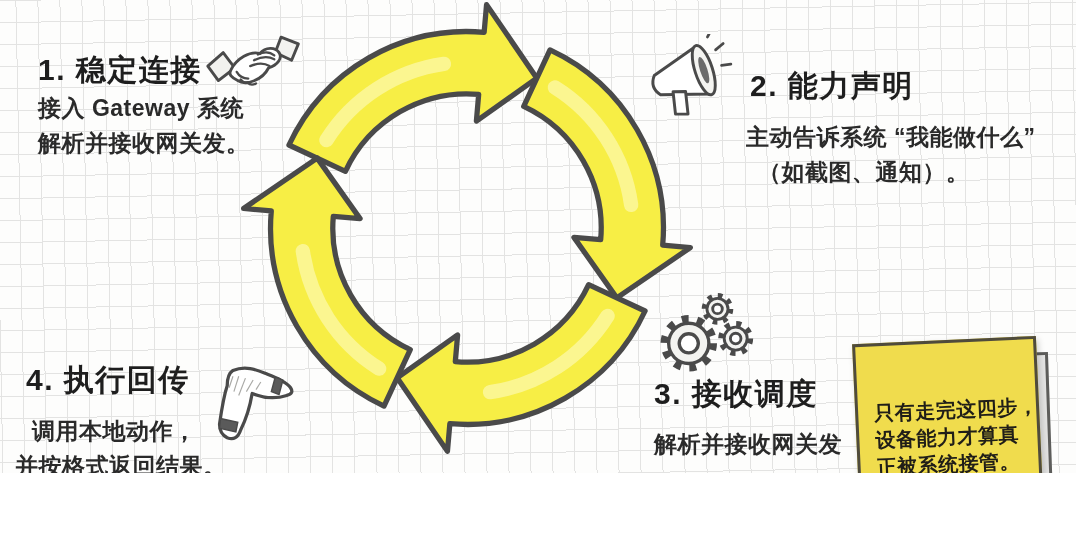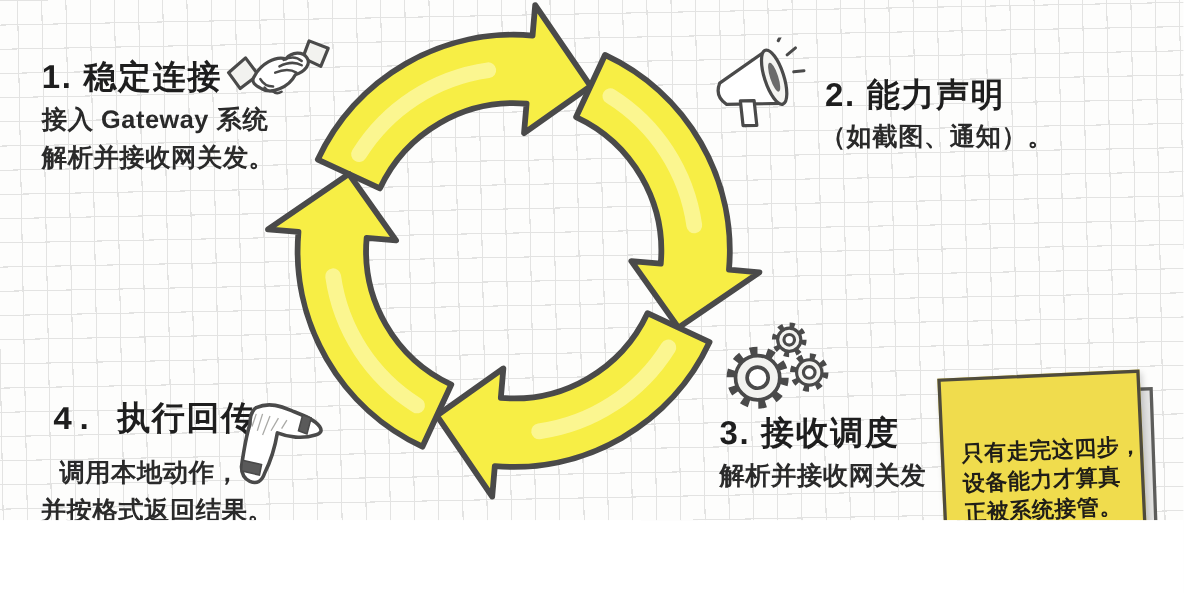--- a/index.html
+++ b/index.html
@@ -90,44 +90,45 @@
       <g stroke="#4a4a4a" stroke-width="3" stroke-linecap="round">
         <line x1="84" y1="12" x2="92" y2="4"></line>
         <line x1="88" y1="28" x2="98" y2="24"></line>
         <line x1="89" y1="46" x2="99" y2="48"></line>
       </g>
     </g>
   </svg>
 
   <div class="step" style="left:750px;top:52px;margin-top:14px;">
     <div class="step-title">2. 能力声明</div>
-    <div class="step-body" style="margin-left:-4px;">（如截图、通知）。</div>
+    <div class="step-body" style="margin-top:13px;margin-left:-4px;">主动告诉系统 “我能做什么”</div>
+    <div class="step-body" style="margin-left:-4px;padding-left:12px;">（如截图、通知）。</div>
   </div>
 
   <svg class="icon" style="left:656px;top:284px;" width="100" height="90" viewBox="0 0 104 94">
 
     <circle cx="34" cy="62" r="25" fill="none" stroke="#4a4a4a" stroke-width="9" stroke-dasharray="7 8.7"></circle>
     <circle cx="34" cy="62" r="21" fill="#f3f3f0" stroke="#4a4a4a" stroke-width="3.5"></circle>
     <circle cx="34" cy="62" r="10" fill="#ffffff" stroke="#4a4a4a" stroke-width="3.5"></circle>
 
     <circle cx="64" cy="26" r="13" fill="none" stroke="#4a4a4a" stroke-width="7" stroke-dasharray="4.5 5.7"></circle>
     <circle cx="64" cy="26" r="11" fill="#f3f3f0" stroke="#4a4a4a" stroke-width="3"></circle>
     <circle cx="64" cy="26" r="5" fill="#ffffff" stroke="#4a4a4a" stroke-width="3"></circle>
 
     <circle cx="83" cy="57" r="14.5" fill="none" stroke="#4a4a4a" stroke-width="7.5" stroke-dasharray="5 6.4"></circle>
     <circle cx="83" cy="57" r="12" fill="#f3f3f0" stroke="#4a4a4a" stroke-width="3"></circle>
     <circle cx="83" cy="57" r="5.5" fill="#ffffff" stroke="#4a4a4a" stroke-width="3"></circle>
   </svg>
 
   <div class="step" style="left:654px;top:374px;">
     <div class="step-title">3. 接收调度</div>
-    <div class="step-body" style="margin-top:0;">解析并接收网关发</div>
+    <div class="step-body" style="margin-top:12px;">解析并接收网关发</div>
   </div>
 
-  <div class="step" style="left:48px;top:360px;font-family:Liberation Mono, monospace;">
+  <div class="step" style="left:26px;top:360px;">
     <div class="step-title">4. 执行回传</div>
     <div class="step-body" style="margin-top:13px;margin-left:6px;">调用本地动作，</div>
     <div class="step-body" style="margin-left:-11px;">并按格式返回结果。</div>
   </div>
 
   <svg class="icon" style="left:208px;top:362px;" width="96" height="88" viewBox="0 0 100 90">
     <path d="M26,8 C40,2 52,8 62,12 C72,16 82,20 86,26 Q90,32 82,34 C70,38 56,36 46,32 C44,44 40,58 34,70 Q30,82 20,78 Q12,74 12,64 C14,50 16,36 20,24 Q20,12 26,8 Z" fill="#ffffff" stroke="#4a4a4a" stroke-width="3.4" stroke-linejoin="round"></path>
     <path d="M70,15 L78,18 L74,33 L66,30 Z" fill="#5a5a5a" stroke="#4a4a4a" stroke-width="1.5"></path>
     <path d="M13,58 L31,62 L29,72 L12,68 Z" fill="#5a5a5a" stroke="#4a4a4a" stroke-width="1.5"></path>
     <g stroke="#a9a9a6" stroke-width="1.2" fill="none">

